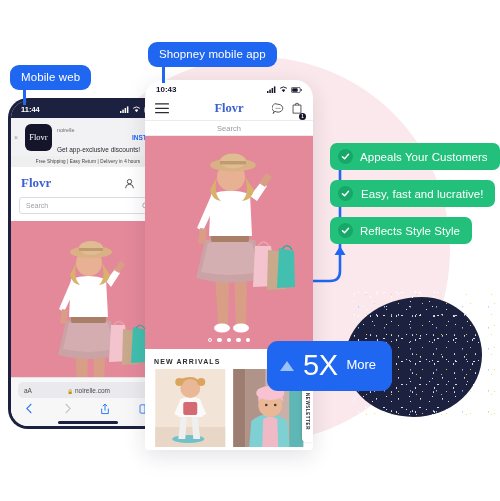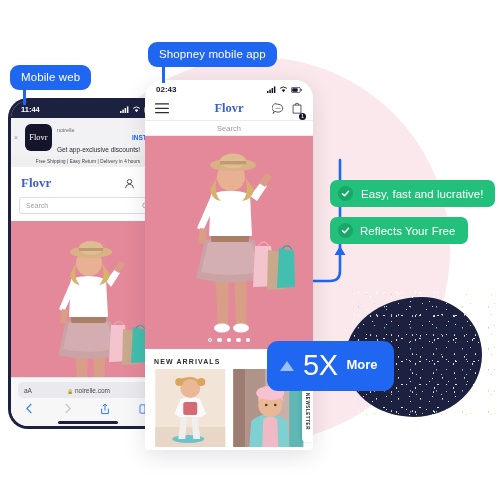--- a/index.html
+++ b/index.html
@@ -248,21 +248,21 @@
     display: flex; align-items: center; gap: 9px;
     padding: 10px 16px 11px 13px;
   }
   #conversion-badge .tri {
     width: 0; height: 0; flex: 0 0 auto;
     border-left: 7px solid transparent;
     border-right: 7px solid transparent;
     border-bottom: 10px solid #9bc0fb;
   }
   #conversion-badge .mult { font-size: 29px; font-weight: 400; letter-spacing: -.5px; line-height: 1; }
-  #conversion-badge .txt { font-size: 13px; font-weight: 700; line-height: 1.12; }
+  #conversion-badge .txt { font-size: 13px; font-weight: 400; line-height: 1.12; }
 
   
   .model { position: absolute; left: 0; right: 0; bottom: 0; top: 0; }
 </style>
 </head>
 <body>
 
 <div id="stage">
 
   <div class="bg-circle"></div>
@@ -412,21 +412,21 @@
             <i></i>
           </div>
       </div>
 
     </div>
   </div>
 
   <div class="phone-app">
 
     <div class="app-statusbar">
-      <span>02:43</span>
+      <span>10:43</span>
       <span class="sb-icons">
         <svg width="9" height="7" viewBox="0 0 9 7">
           <rect x="0" y="5" width="1.5" height="2" fill="#14142a"></rect>
             <rect x="2.3" y="3.6" width="1.5" height="3.4" fill="#14142a"></rect>
           <rect x="4.6" y="2" width="1.5" height="5" fill="#14142a"></rect>
             <rect x="6.9" y="0.4" width="1.5" height="6.6" fill="#14142a"></rect>
         </svg>
         <svg width="9" height="7" viewBox="0 0 10 8">
           <path d="M5 7.2 L3 4.6 a3.3 3.3 0 0 1 4 0 Z" fill="#14142a"></path>
           <path d="M1.2 2.6 a6 6 0 0 1 7.6 0" stroke="#14142a" stroke-width="1.1" fill="none"></path>
@@ -538,37 +538,45 @@
             <circle cx="42" cy="36" r="1.3" fill="#4a3b33"></circle>
         </svg>
       </div>
     </div>
 
     <div class="app-sidetab">
       <span>NEWSLETTER</span>
     </div>
   </div>
 
+  <div class="feature" id="feature-0">
+    <span class="check">
+      <svg width="9" height="9" viewBox="0 0 10 10">
+          <path d="M1.6 5.2 L4 7.6 L8.4 2.6" stroke="#fff" stroke-width="1.6" fill="none" stroke-linecap="round" stroke-linejoin="round"></path>
+        </svg>
+    </span>
+    <span>Appeals Your Customers</span>
+  </div>
 
   <div class="feature" id="feature-1">
     <span class="check">
       <svg width="9" height="9" viewBox="0 0 10 10">
           <path d="M1.6 5.2 L4 7.6 L8.4 2.6" stroke="#fff" stroke-width="1.6" fill="none" stroke-linecap="round" stroke-linejoin="round"></path>
         </svg>
     </span>
     <span>Easy, fast and lucrative!</span>
   </div>
 
   <div class="feature" id="feature-2">
     <span class="check">
       <svg width="9" height="9" viewBox="0 0 10 10">
           <path d="M1.6 5.2 L4 7.6 L8.4 2.6" stroke="#fff" stroke-width="1.6" fill="none" stroke-linecap="round" stroke-linejoin="round"></path>
         </svg>
     </span>
-    <span>Reflects Your Free</span>
+    <span>Reflects Style Style</span>
   </div>
 
   <div id="conversion-badge">
     <span class="tri"></span>
     <span class="mult">5X</span>
     <span class="txt">
       <span>More</span><br>
     </span>
   </div>
 

